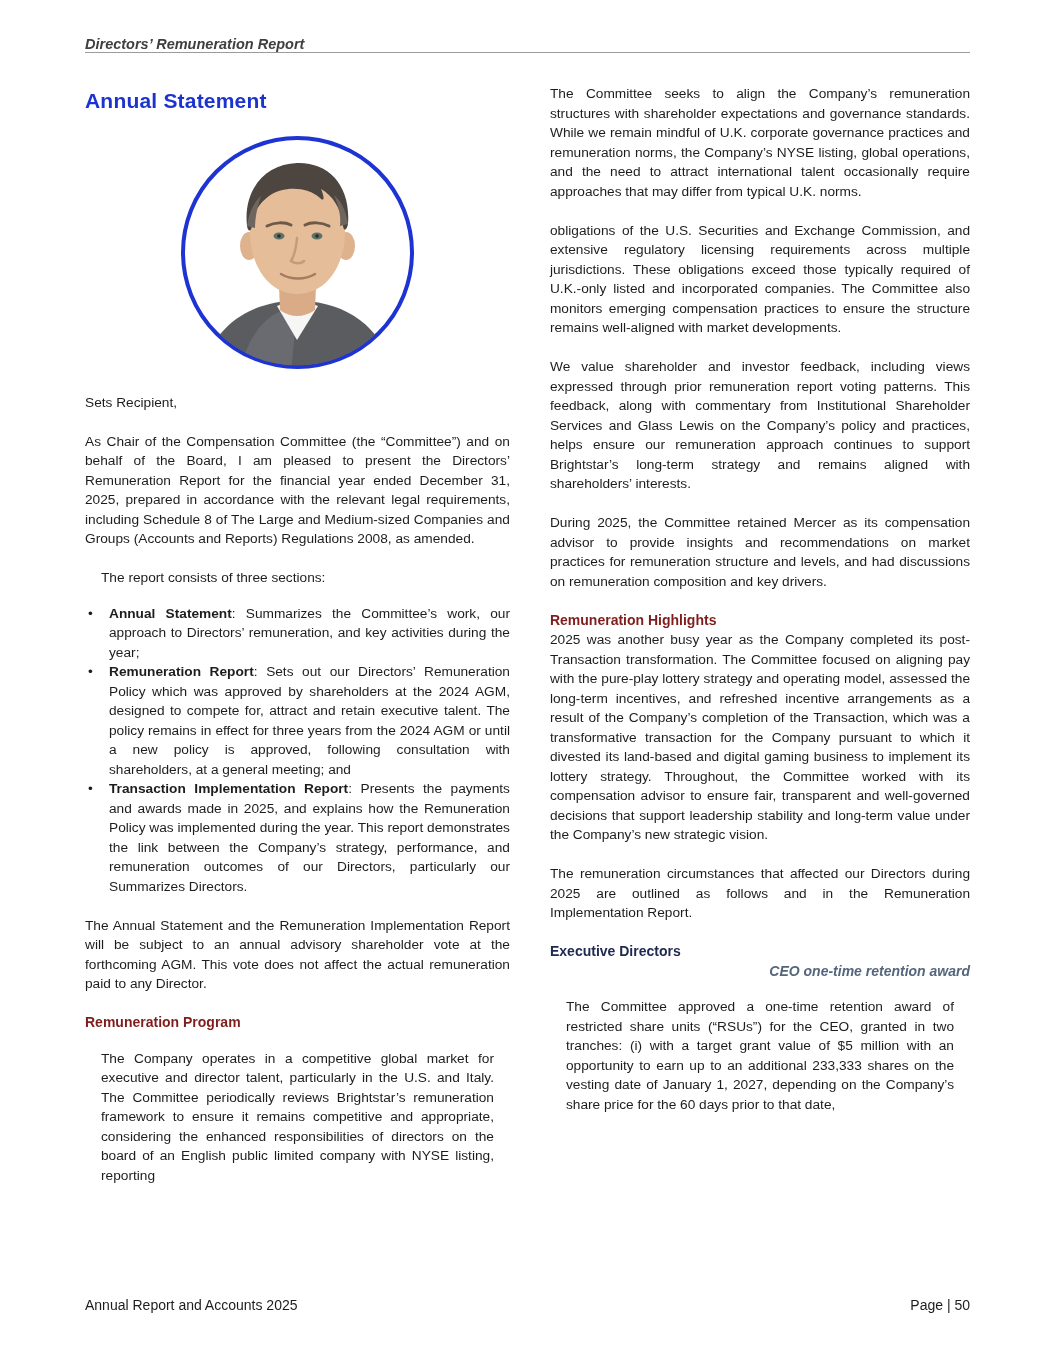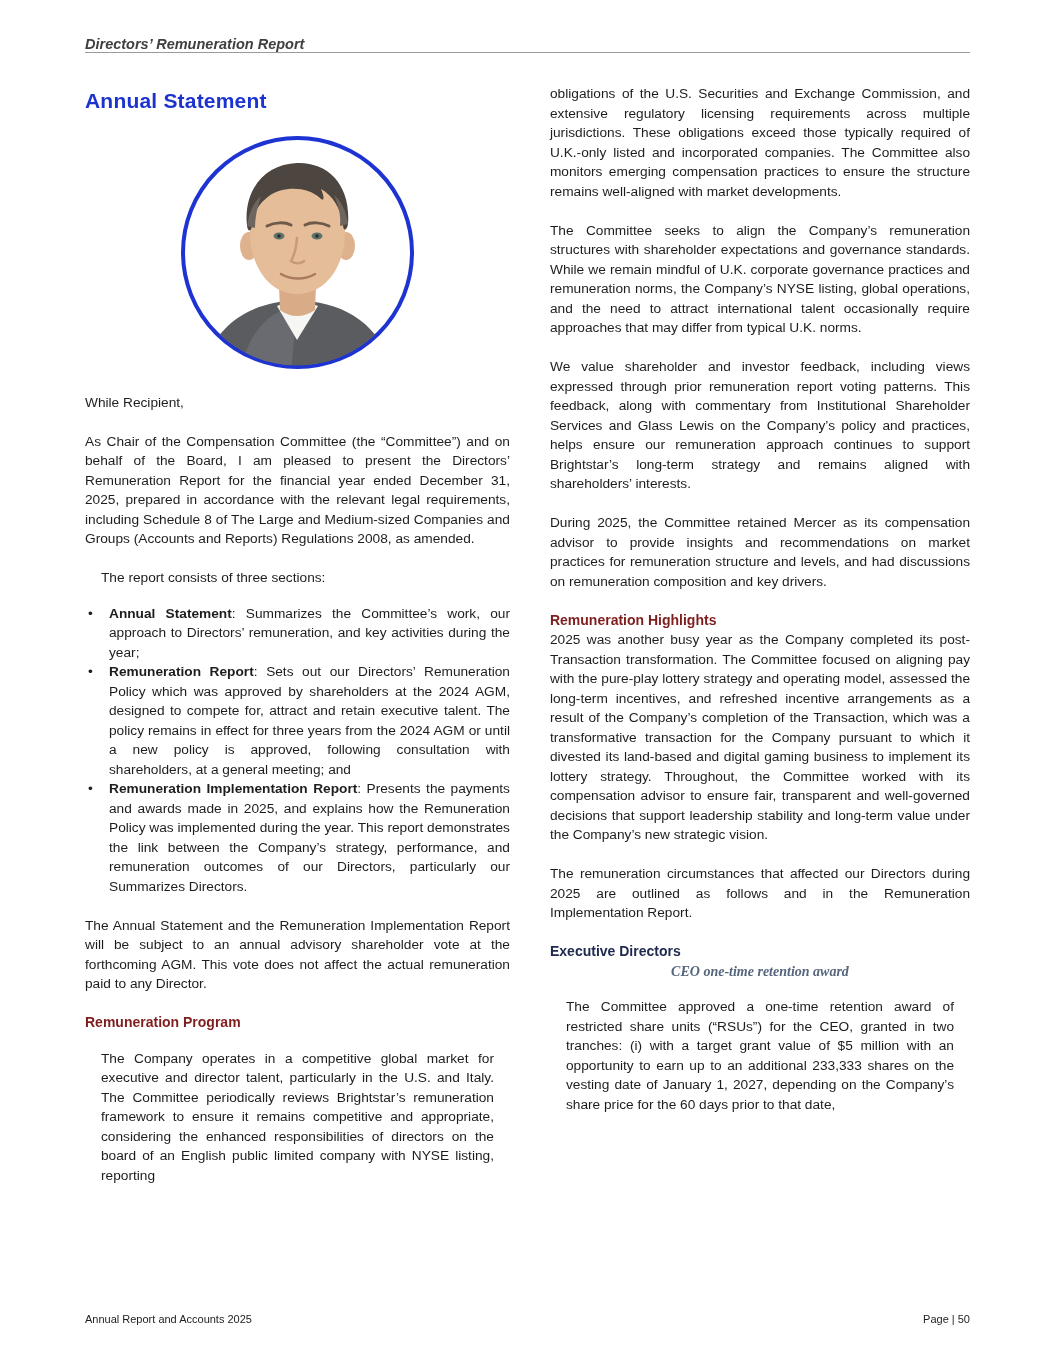--- a/index.html
+++ b/index.html
@@ -43,26 +43,26 @@
   .h-red{
     margin:0;font-size:14px;font-weight:bold;color:#7f1d1d;
     line-height:19.5px;text-align:left;
   }
   .h-navy{
     margin:0;font-size:14px;font-weight:bold;color:#202a50;
     line-height:19.5px;text-align:left;
   }
   .h-slate{
     margin:0;font-size:14px;font-weight:bold;font-style:italic;color:#55667c;
-    line-height:19.5px;text-align:center;font-family:Liberation Serif, serif;
+    line-height:19.5px;text-align:right;
   }
   .footer{
-    position:absolute;left:85px;right:85px;bottom:40px;
+    position:absolute;left:85px;right:85px;bottom:52px;
     display:flex;justify-content:space-between;
-    font-size:11px;color:#1d1d1d;
+    font-size:14px;color:#1d1d1d;
   }
 </style>
 </head>
 <body>
 
 <div class="page">
 
   <div class="doc-header">
     <span>Directors’ Remuneration Report</span>
   </div>
@@ -107,41 +107,41 @@
             <circle cx="100" cy="102" r="1.8" fill="#2c2c2c"></circle>
             <circle cx="138" cy="102" r="1.8" fill="#2c2c2c"></circle>
 
             <path d="M118,104 C117,116 115,122 112,127 C116,130 122,130 125,127" stroke="#c79a78" stroke-width="2.5" fill="none" stroke-linecap="round"></path>
 
             <path d="M102,140 C112,146 126,146 136,140" stroke="#a97a5f" stroke-width="2.5" fill="none" stroke-linecap="round"></path>
           </g>
         </svg>
       </div>
 
-      <p class="salutation">While Recipient,</p>
+      <p class="salutation">Sets Recipient,</p>
 
       <p>As Chair of the Compensation Committee (the “Committee”) and on behalf of the Board, I am pleased to present the Directors’ Remuneration Report for the financial year ended December 31, 2025, prepared in accordance with the relevant legal requirements, including Schedule 8 of The Large and Medium-sized Companies and Groups (Accounts and Reports) Regulations 2008, as amended.</p>
 
       <p class="tight salutation">The report consists of three sections:</p>
 
       <ul class="report-sections">
         <li><b>Annual Statement</b><span>: Summarizes the Committee’s work, our approach to Directors’ remuneration, and key activities during the year;</span></li>
         <li><b>Remuneration Report</b><span>: Sets out our Directors’ Remuneration Policy which was approved by shareholders at the 2024 AGM, designed to compete for, attract and retain executive talent. The policy remains in effect for three years from the 2024 AGM or until a new policy is approved, following consultation with shareholders, at a general meeting; and</span></li>
-        <li><b>Remuneration Implementation Report</b><span>: Presents the payments and awards made in 2025, and explains how the Remuneration Policy was implemented during the year. This report demonstrates the link between the Company’s strategy, performance, and remuneration outcomes of our Directors, particularly our Summarizes Directors.</span></li>
+        <li><b>Transaction Implementation Report</b><span>: Presents the payments and awards made in 2025, and explains how the Remuneration Policy was implemented during the year. This report demonstrates the link between the Company’s strategy, performance, and remuneration outcomes of our Directors, particularly our Summarizes Directors.</span></li>
       </ul>
 
       <p>The Annual Statement and the Remuneration Implementation Report will be subject to an annual advisory shareholder vote at the forthcoming AGM. This vote does not affect the actual remuneration paid to any Director.</p>
 
       <h3 class="h-red">Remuneration Program</h3>
       <p class="tight">The Company operates in a competitive global market for executive and director talent, particularly in the U.S. and Italy. The Committee periodically reviews Brightstar’s remuneration framework to ensure it remains competitive and appropriate, considering the enhanced responsibilities of directors on the board of an English public limited company with NYSE listing, reporting</p>
     </div>
 
     <div class="col right">
+      <p>The Committee seeks to align the Company’s remuneration structures with shareholder expectations and governance standards. While we remain mindful of U.K. corporate governance practices and remuneration norms, the Company’s NYSE listing, global operations, and the need to attract international talent occasionally require approaches that may differ from typical U.K. norms.</p>
       <p>obligations of the U.S. Securities and Exchange Commission, and extensive regulatory licensing requirements across multiple jurisdictions. These obligations exceed those typically required of U.K.-only listed and incorporated companies. The Committee also monitors emerging compensation practices to ensure the structure remains well-aligned with market developments.</p>
-      <p>The Committee seeks to align the Company’s remuneration structures with shareholder expectations and governance standards. While we remain mindful of U.K. corporate governance practices and remuneration norms, the Company’s NYSE listing, global operations, and the need to attract international talent occasionally require approaches that may differ from typical U.K. norms.</p>
       <p>We value shareholder and investor feedback, including views expressed through prior remuneration report voting patterns. This feedback, along with commentary from Institutional Shareholder Services and Glass Lewis on the Company’s policy and practices, helps ensure our remuneration approach continues to support Brightstar’s long-term strategy and remains aligned with shareholders’ interests.</p>
       <p>During 2025, the Committee retained Mercer as its compensation advisor to provide insights and recommendations on market practices for remuneration structure and levels, and had discussions on remuneration composition and key drivers.</p>
 
       <h3 class="h-red">Remuneration Highlights</h3>
       <p>2025 was another busy year as the Company completed its post-Transaction transformation. The Committee focused on aligning pay with the pure-play lottery strategy and operating model, assessed the long-term incentives, and refreshed incentive arrangements as a result of the Company’s completion of the Transaction, which was a transformative transaction for the Company pursuant to which it divested its land-based and digital gaming business to implement its lottery strategy. Throughout, the Committee worked with its compensation advisor to ensure fair, transparent and well-governed decisions that support leadership stability and long-term value under the Company’s new strategic vision.</p>
       <p>The remuneration circumstances that affected our Directors during 2025 are outlined as follows and in the Remuneration Implementation Report.</p>
 
       <h3 class="h-navy">Executive Directors</h3>
       <h4 class="h-slate">CEO one-time retention award</h4>
       <p class="tight">The Committee approved a one-time retention award of restricted share units (“RSUs”) for the CEO, granted in two tranches: (i) with a target grant value of $5 million with an opportunity to earn up to an additional 233,333 shares on the vesting date of January 1, 2027, depending on the Company’s share price for the 60 days prior to that date,</p>

